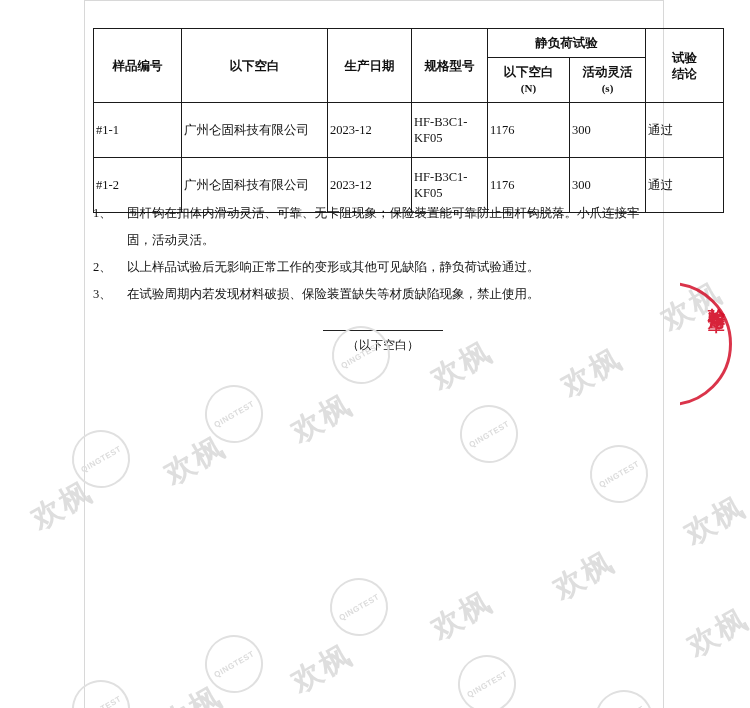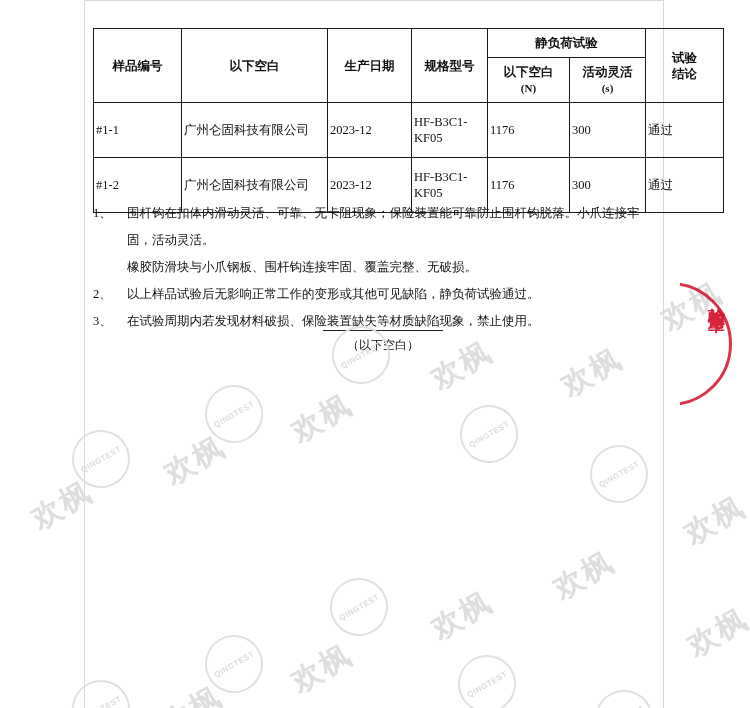--- a/index.html
+++ b/index.html
@@ -256,21 +256,20 @@
     </tbody>
   </table>
 </div>
 
 <div class="notes">
 
   <div class="note-row">
     <div class="note-idx">1、</div>
     <div class="note-body">
       <div>围杆钩在扣体内滑动灵活、可靠、无卡阻现象；保险装置能可靠防止围杆钩脱落。小爪连接牢固，活动灵活。</div>
-      <div>橡胶防滑块与小爪钢板、围杆钩连接牢固、覆盖完整、无破损。</div>
     </div>
   </div>
 
   <div class="note-row">
     <div class="note-idx">2、</div>
     <div class="note-body">以上样品试验后无影响正常工作的变形或其他可见缺陷，静负荷试验通过。</div>
   </div>
 
   <div class="note-row">
     <div class="note-idx">3、</div>

